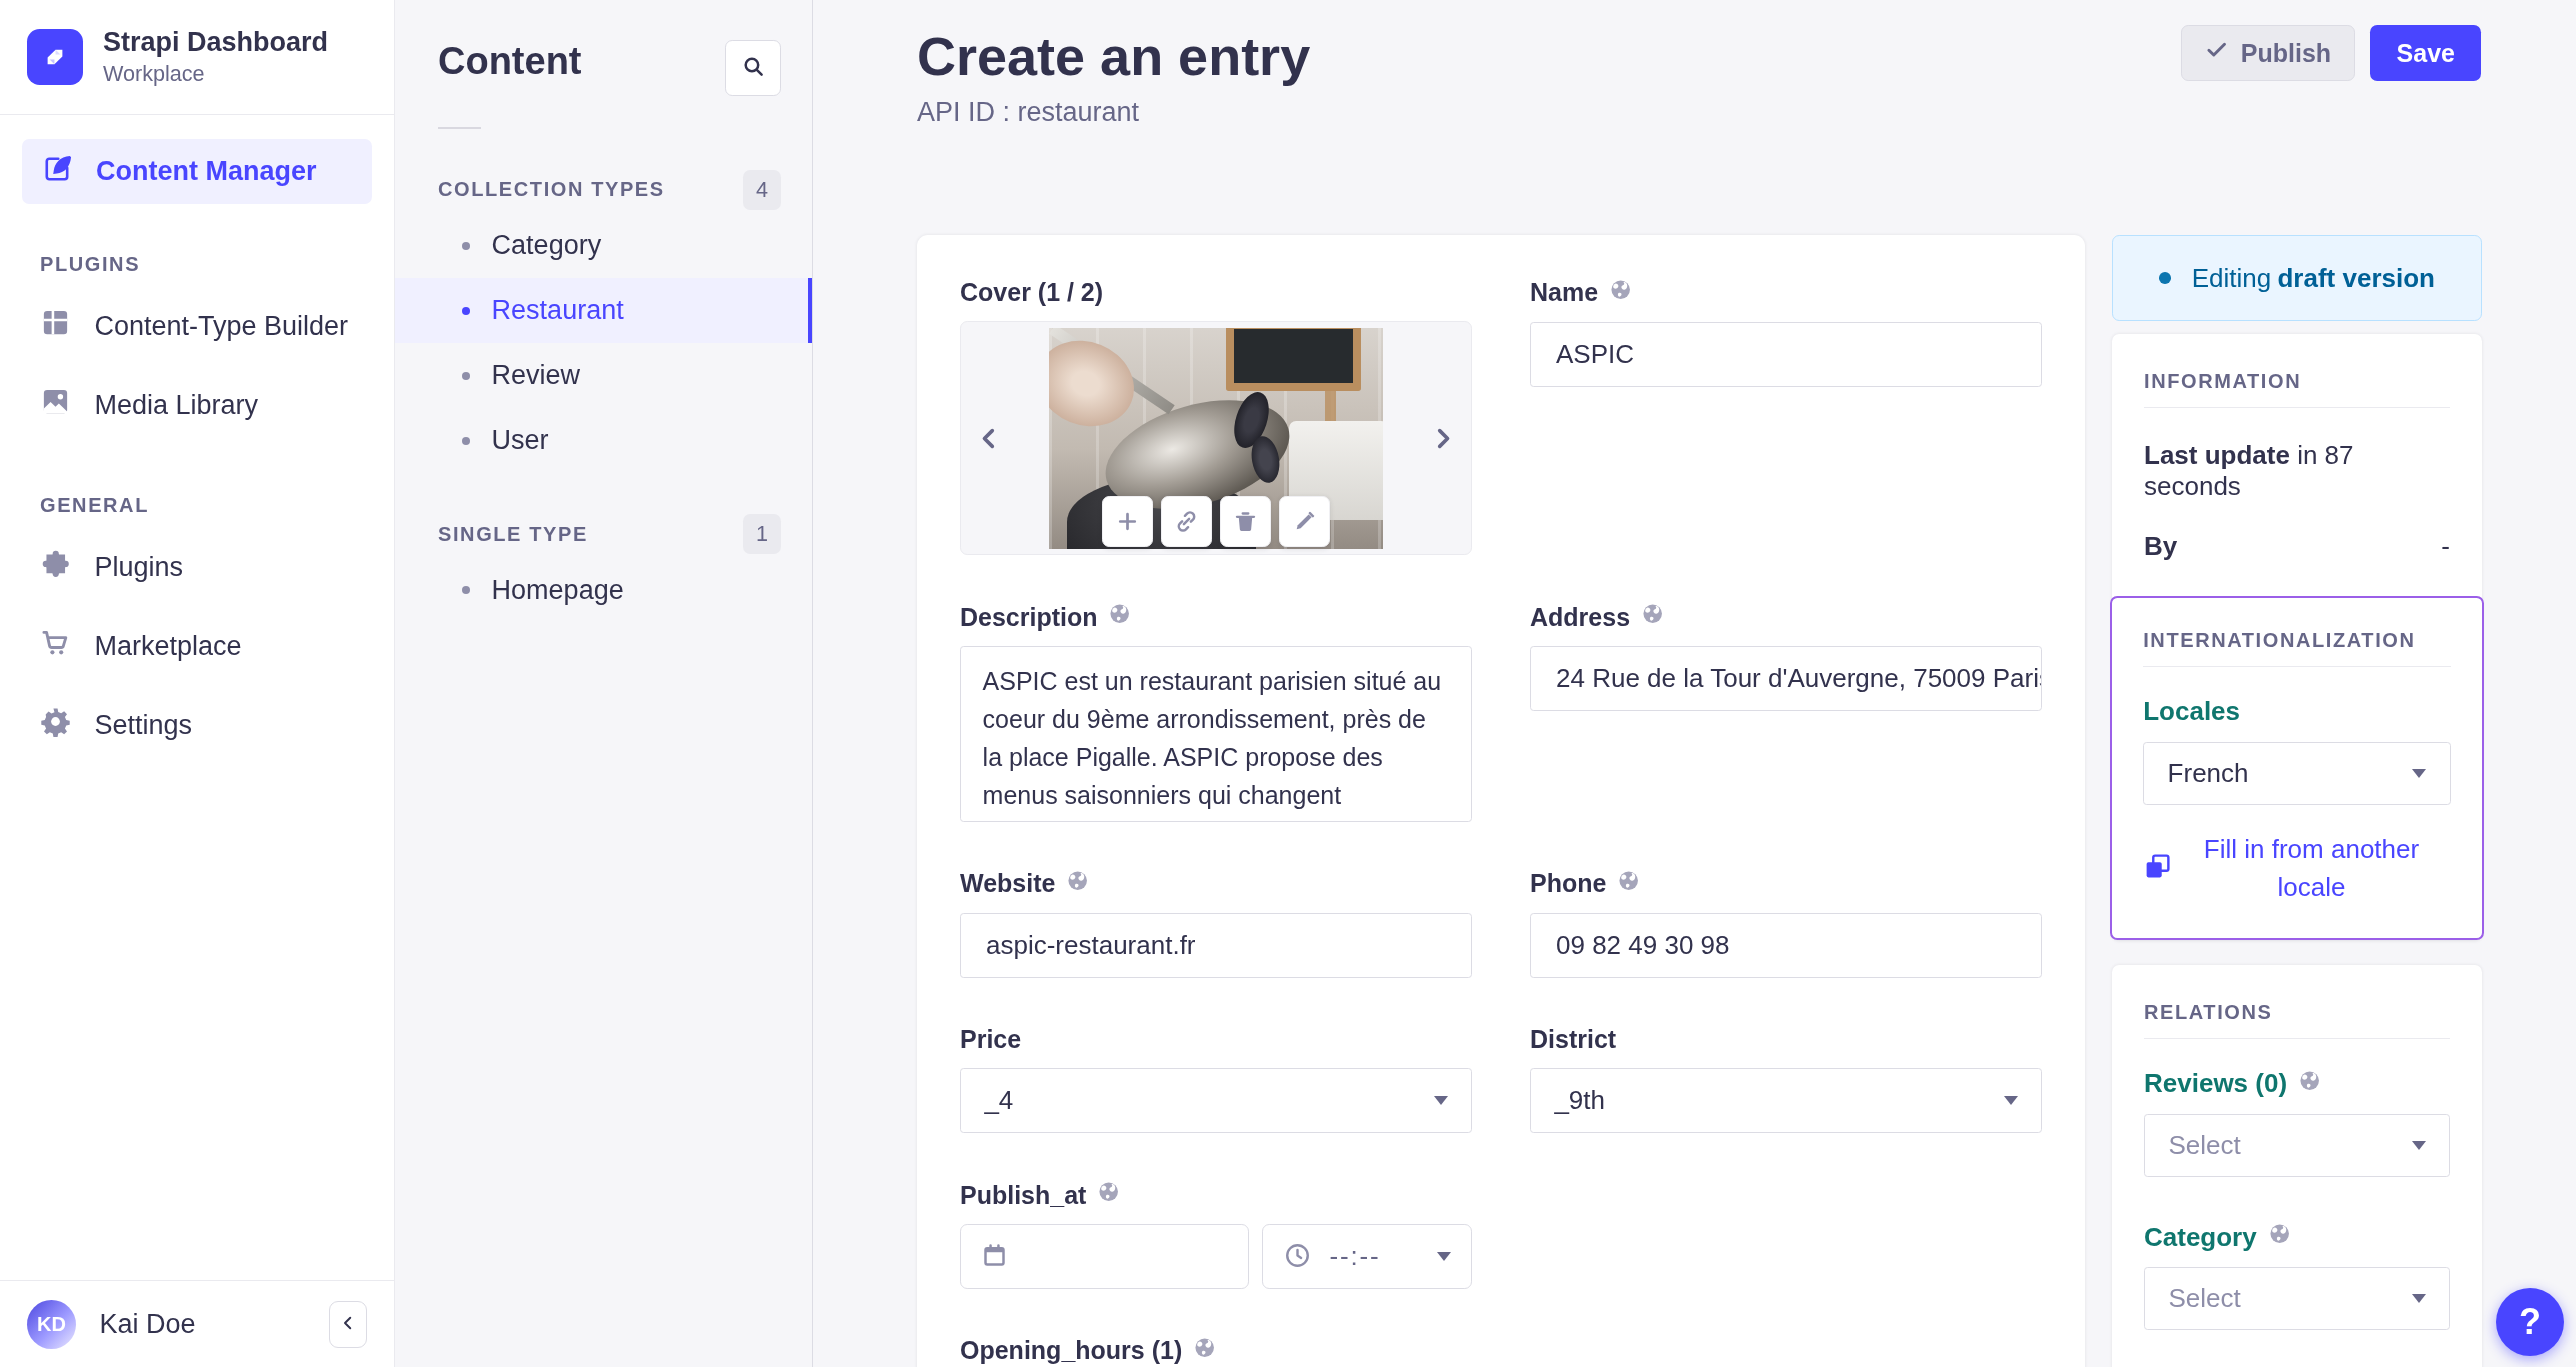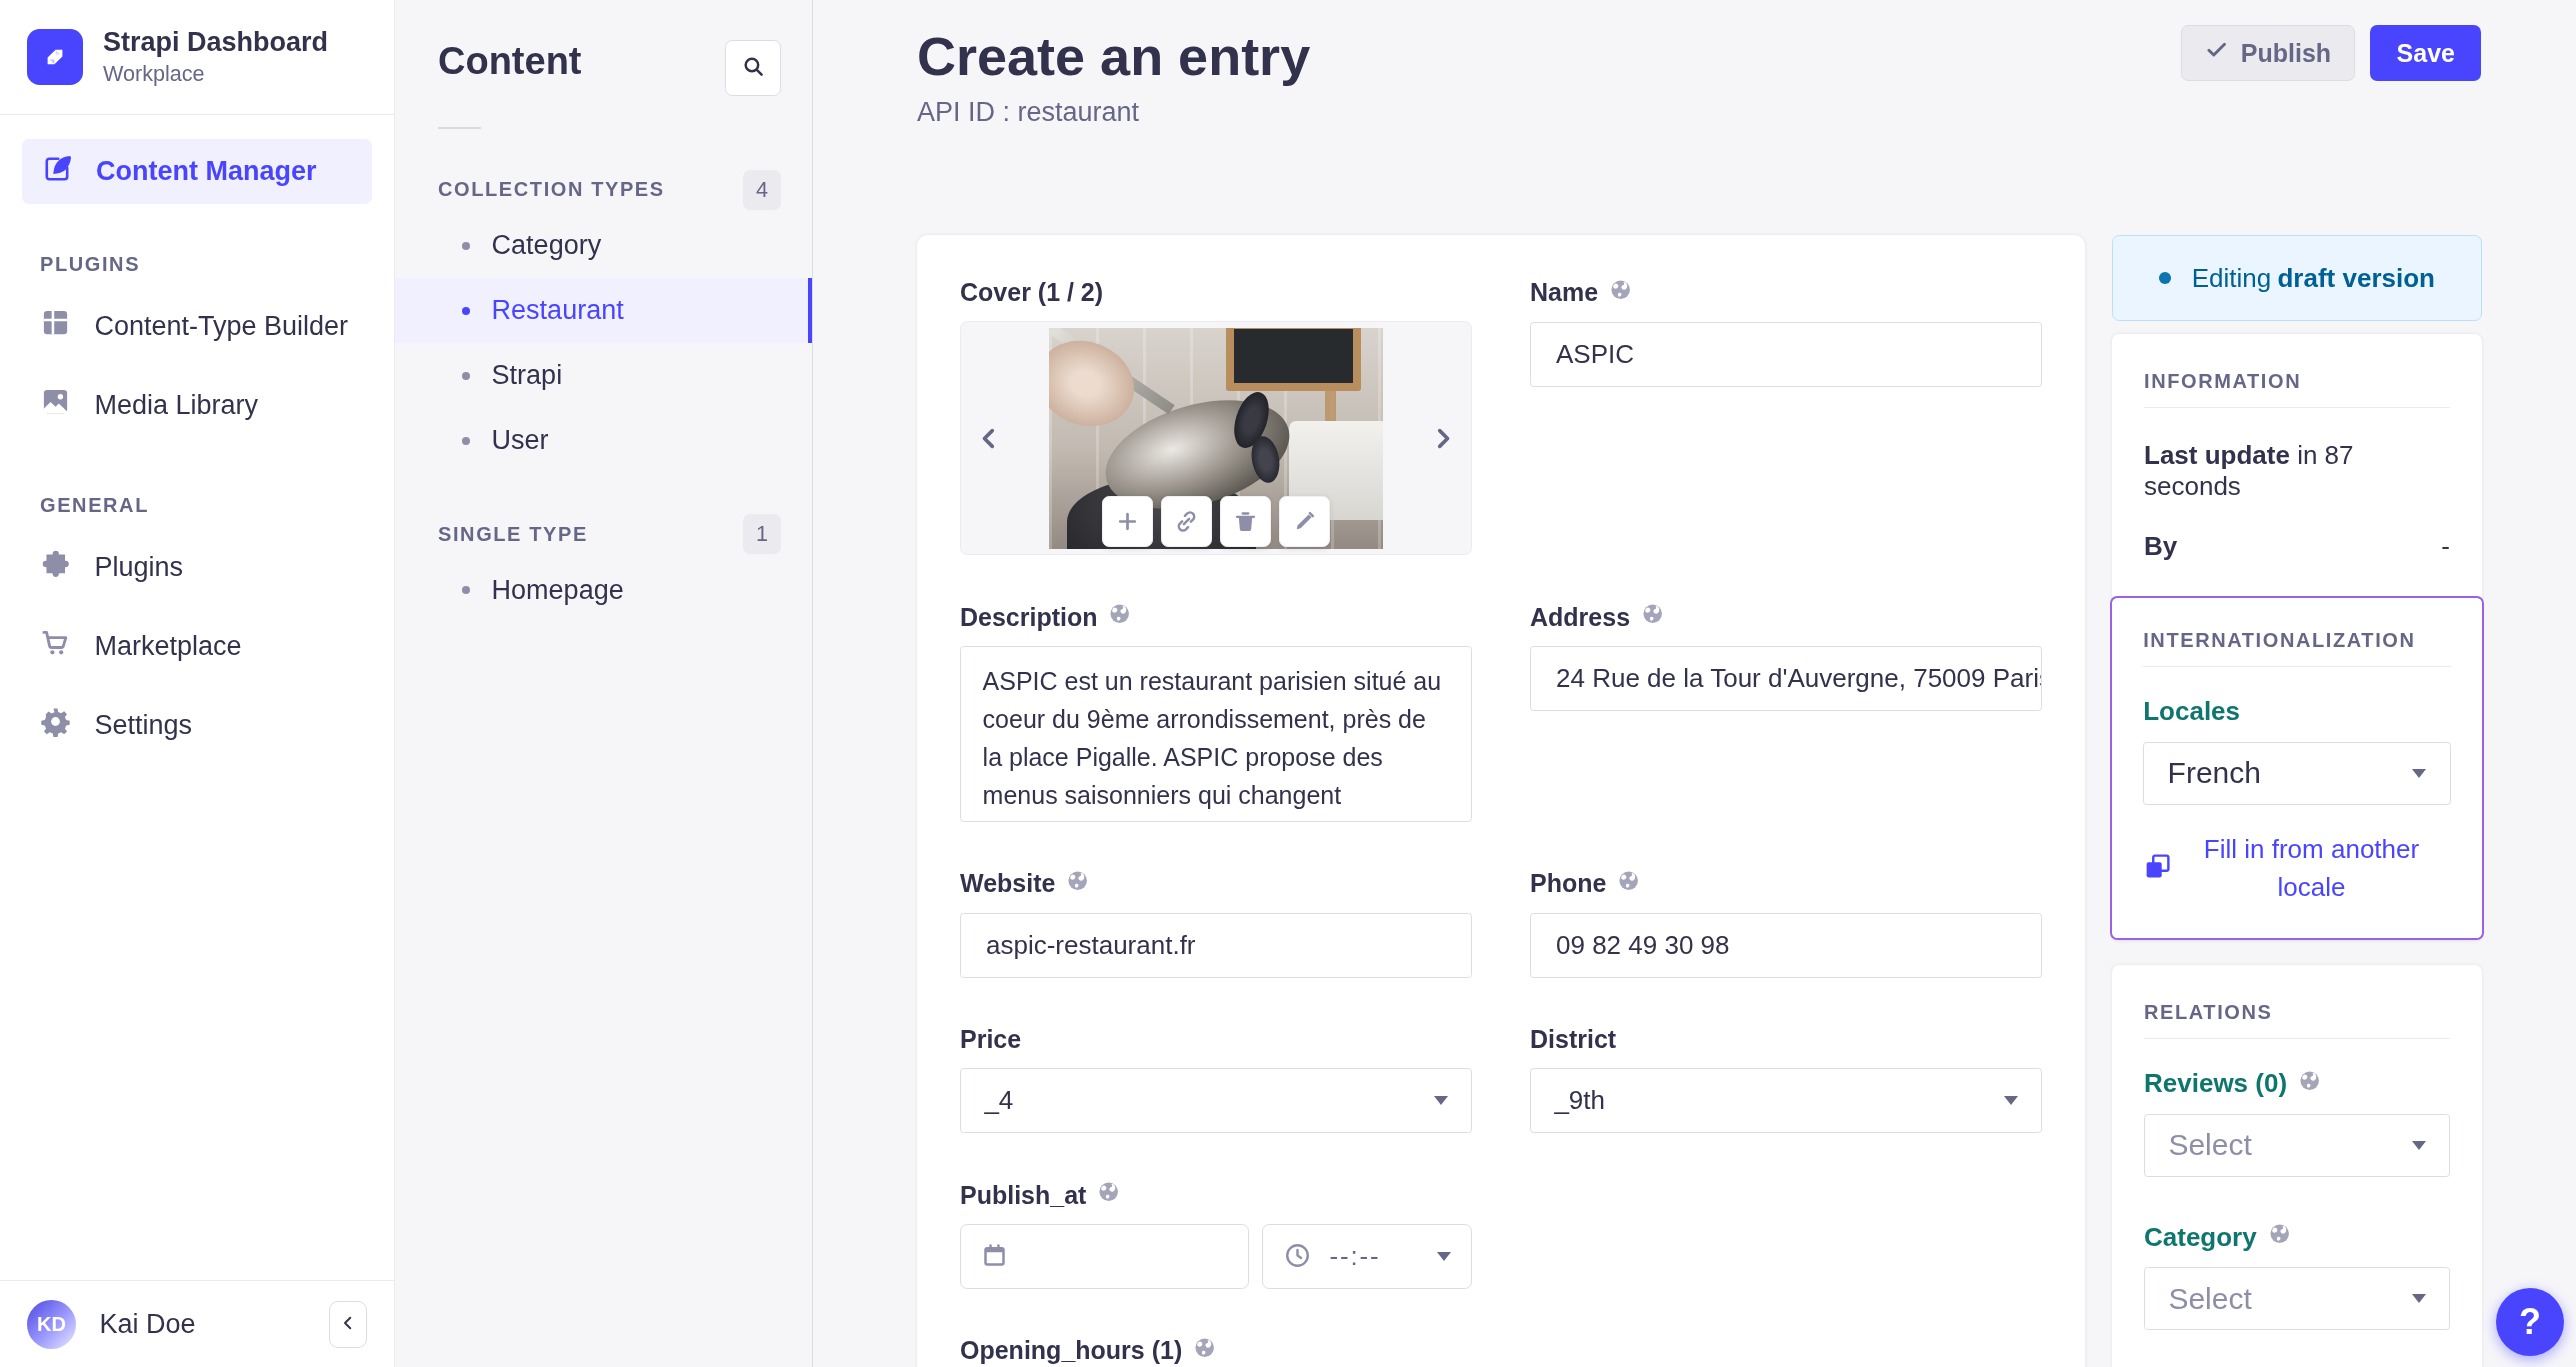--- a/index.html
+++ b/index.html
@@ -87,21 +87,21 @@
   .draft-bold { font-weight:700; margin-left:6.3px; }
   .panel-card { margin-top:12.6px; background:#fff; border-radius:7.2px; box-shadow:0 0.9px 3.6px rgba(33,33,52,.1); }
   .info-section { padding:36px 32px 36px; }
   .panel-title { font-size:20px; font-weight:700; color:#666687; letter-spacing:1.6px; }
   .hr { height:0.9px; background:#eaeaef; margin-top:14.4px; }
   .info-line { margin-top:32px; font-size:26px; color:#32324d; }
   .info-line b { font-weight:600; }
   .info-between { display:flex; justify-content:space-between; margin-top:29px; font-size:26px; }
   .i18n-box { border:2.7px solid #9b5fe8; border-radius:7.2px; margin:-1.8px; padding:31px 31px 32px; background:#fff; }
   .sub-label { margin-top:29px; font-size:26px; font-weight:600; color:#0f766e; }
-  .panel-select { margin-top:14.4px; height:63px; border:0.9px solid #dcdce4; border-radius:3.6px; background:#fff; display:flex; align-items:center; padding:0 23.4px; font-size:30px; color:#32324d; cursor:pointer; }
+  .panel-select { margin-top:14.4px; height:63px; border:0.9px solid #dcdce4; border-radius:3.6px; background:#fff; display:flex; align-items:center; padding:0 23.4px; font-size:26px; color:#32324d; cursor:pointer; }
   .fill-row { margin-top:25px; display:flex; align-items:center; cursor:pointer; }
   .fill-text { flex:1; text-align:center; color:#4945ff; font-size:26px; line-height:38px; }
   .relations-card { margin-top:27px; background:#fff; border-radius:7.2px; box-shadow:0 0.9px 3.6px rgba(33,33,52,.1); padding:36px 32px 54px; }
 
   .help-btn { position:absolute; left:2496px; top:1288px; width:68px; height:68px; border-radius:50%; background:#4945ff; color:#fff; font-size:36px; font-weight:700; display:flex; align-items:center; justify-content:center; box-shadow:0 3.6px 12.6px rgba(73,69,255,.45); cursor:pointer; z-index:5; }
 
   svg { flex:none; }
 </style>
 </head>
 <body>
@@ -222,21 +222,21 @@
       <div class="cn-item">
         <span class="bullet"></span>
         <span>Category</span>
       </div>
       <div class="cn-item cn-item-active">
         <span class="bullet"></span>
         <span>Restaurant</span>
       </div>
       <div class="cn-item">
         <span class="bullet"></span>
-        <span>Strapi</span>
+        <span>Review</span>
       </div>
       <div class="cn-item">
         <span class="bullet"></span>
         <span>User</span>
       </div>
     </div>
 
     <div class="cn-section">
       <span class="cn-section-label">SINGLE TYPE</span>
       <span class="badge">1</span>

